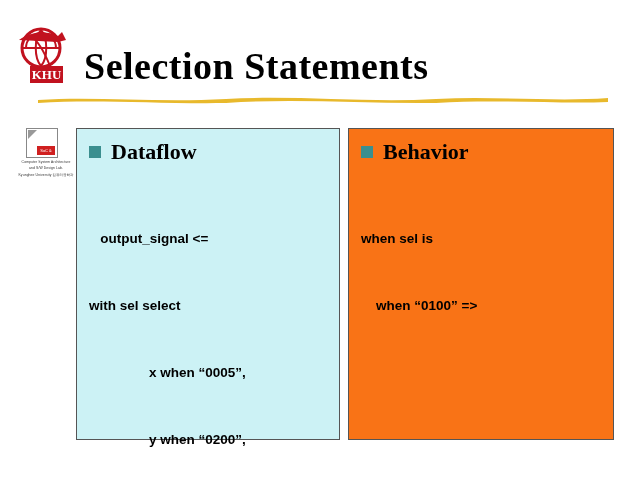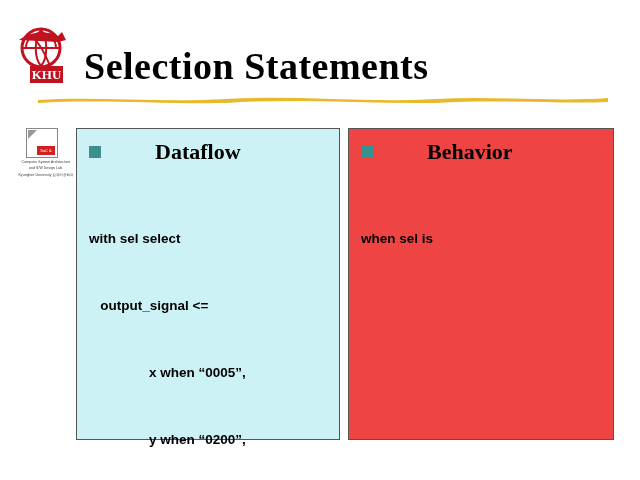--- a/index.html
+++ b/index.html
@@ -107,42 +107,41 @@
     top: 128px;
     width: 264px;
     height: 312px;
     background: #ccf2f5;
   }
   .panel-right {
     left: 348px;
     top: 128px;
     width: 266px;
     height: 312px;
-    background: #ef4444;
+    background: #f97316;
   }
   .panel-head {
     display: flex;
     align-items: center;
     padding: 10px 0 0 12px;
   }
   .bullet-sq {
     width: 12px;
     height: 12px;
     background: #3b8f8f;
     margin-right: 10px;
     flex: 0 0 auto;
   }
   .panel-right .bullet-sq { background: #3b8f8f; }
   .panel-title {
     font-family: "Liberation Serif", serif;
     font-size: 22px;
     font-weight: bold;
     color: #000000;
     white-space: nowrap;
-    margin-left: 44px;
   }
   .code {
     margin: 18px 0 0 0;
     padding: 0 8px 0 12px;
     font-family: "Liberation Sans", sans-serif;
     font-size: 13.5px;
     font-weight: bold;
     color: #000000;
     line-height: 22.4px;
     white-space: pre;
@@ -184,37 +183,38 @@
     <div class="cap">and S/W Design  Lab.</div>
     <div class="cap">Kyunghee University   컴퓨터공학과</div>
   </div>
 
   <div class="panel panel-left">
     <div class="panel-head">
       <div class="bullet-sq"></div>
       <div class="panel-title">Dataflow</div>
     </div>
     <div class="code">
+      <div>   output_signal &lt;=</div>
       <div>with sel select</div>
-      <div>   output_signal &lt;=</div>
       <div>                x when “0005”,</div>
       <div>                y when “0200”,</div>
       
       
       
     </div>
   </div>
 
   <div class="panel panel-right">
     <div class="panel-head">
       <div class="bullet-sq"></div>
       <div class="panel-title">Behavior</div>
     </div>
     <div class="code">
       <div>when sel is</div>
+      <div>    when “0100” =&gt;</div>
       
       
       
       
       
       
       
     </div>
   </div>
 

